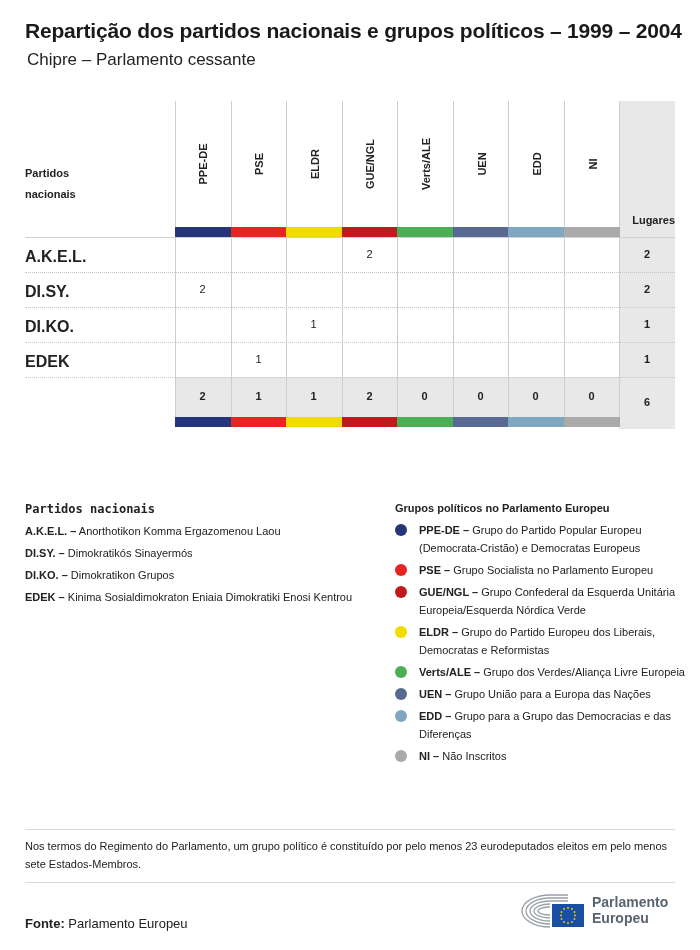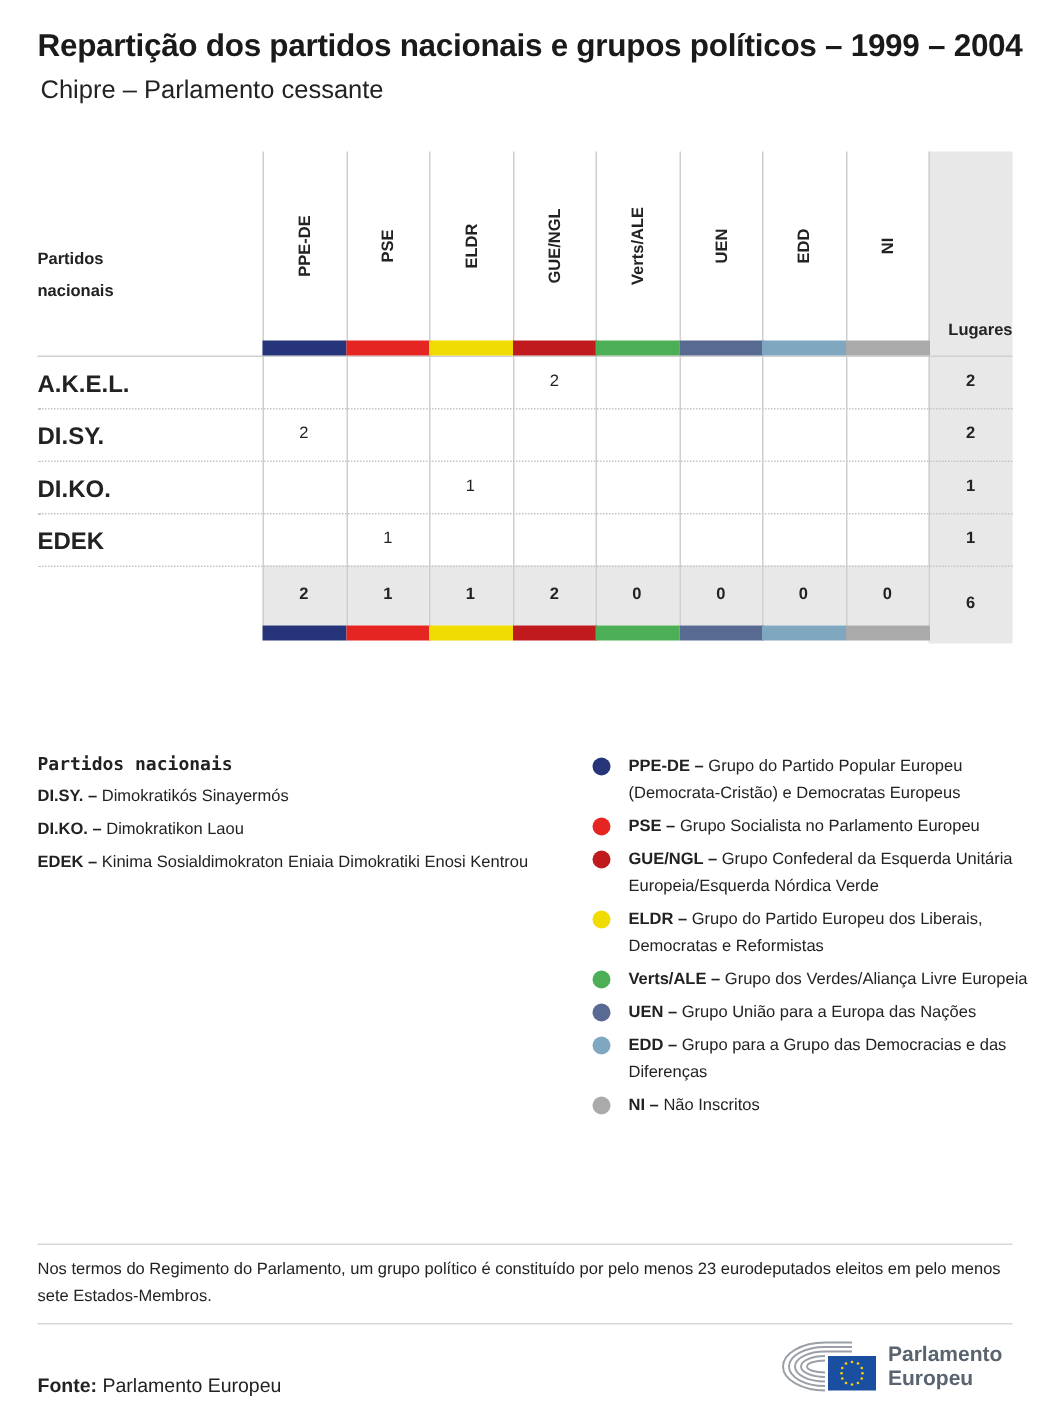--- a/index.html
+++ b/index.html
@@ -122,27 +122,29 @@
     <div class="total" style="left:372px;top:289px;">0</div>
     <div class="total" style="left:428px;top:289px;">0</div>
     <div class="total" style="left:483px;top:289px;">0</div>
     <div class="total" style="left:539px;top:289px;">0</div>
     <div class="total" style="left:594px;top:295px;width:56px;">6</div>
   </div>
 
 <div class="legend-left">
   <h3>Partidos nacionais</h3>
   <div id="parties-list">
+      <p><b>A.K.E.L. –</b> <span>Anorthotikon Komma Ergazomenou Laou</span></p>
       <p><b>DI.SY. –</b> <span>Dimokratikós Sinayermós</span></p>
-      <p><b>DI.KO. –</b> <span>Dimokratikon Laou</span></p>
+      <p><b>DI.KO. –</b> <span>Dimokratikon Grupos</span></p>
       <p><b>EDEK –</b> <span>Kinima Sosialdimokraton Eniaia Dimokratiki Enosi Kentrou</span></p>
     </div>
 </div>
 
 <div class="legend-right">
+  <h3>Grupos políticos no Parlamento Europeu</h3>
   <div id="groups-list">
       <div class="gitem">
         <span class="dot" style="background: rgb(38, 52, 121);"></span>
         <p><b>PPE-DE –</b> <span>Grupo do Partido Popular Europeu (Democrata-Cristão) e Democratas Europeus</span></p>
       </div>
       <div class="gitem">
         <span class="dot" style="background: rgb(229, 37, 33);"></span>
         <p><b>PSE –</b> <span>Grupo Socialista no Parlamento Europeu</span></p>
       </div>
       <div class="gitem">

